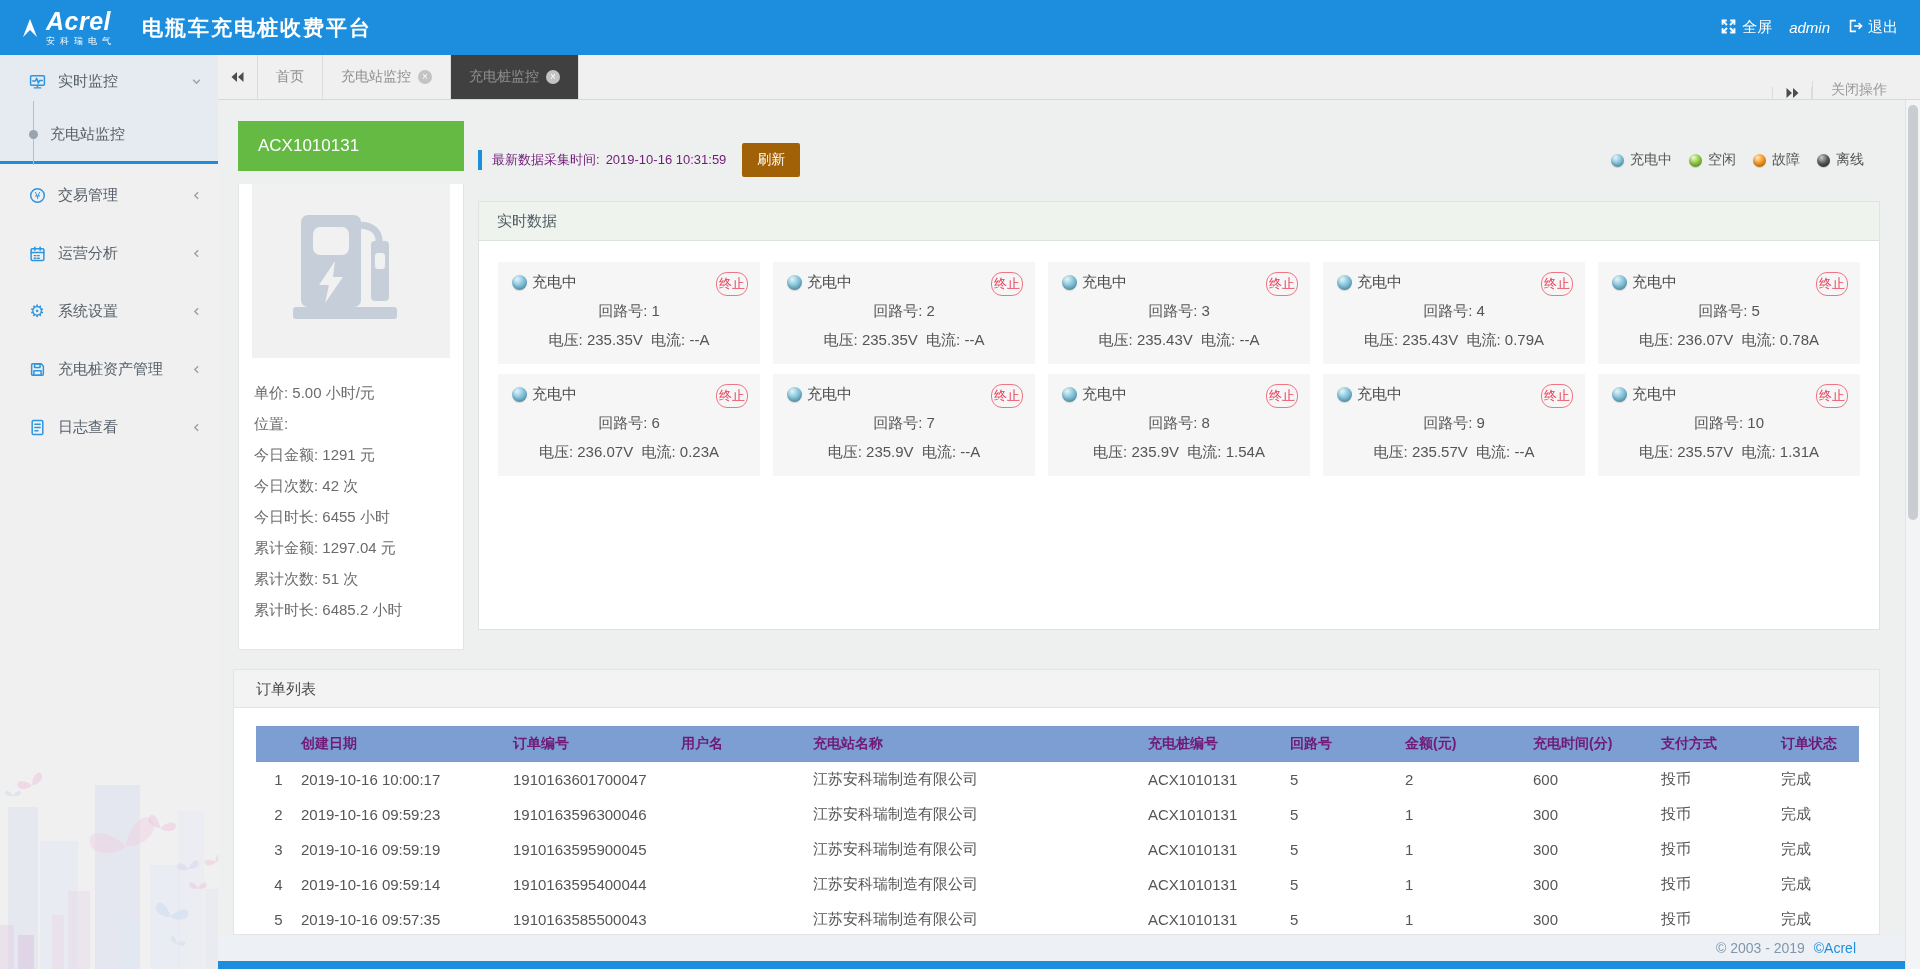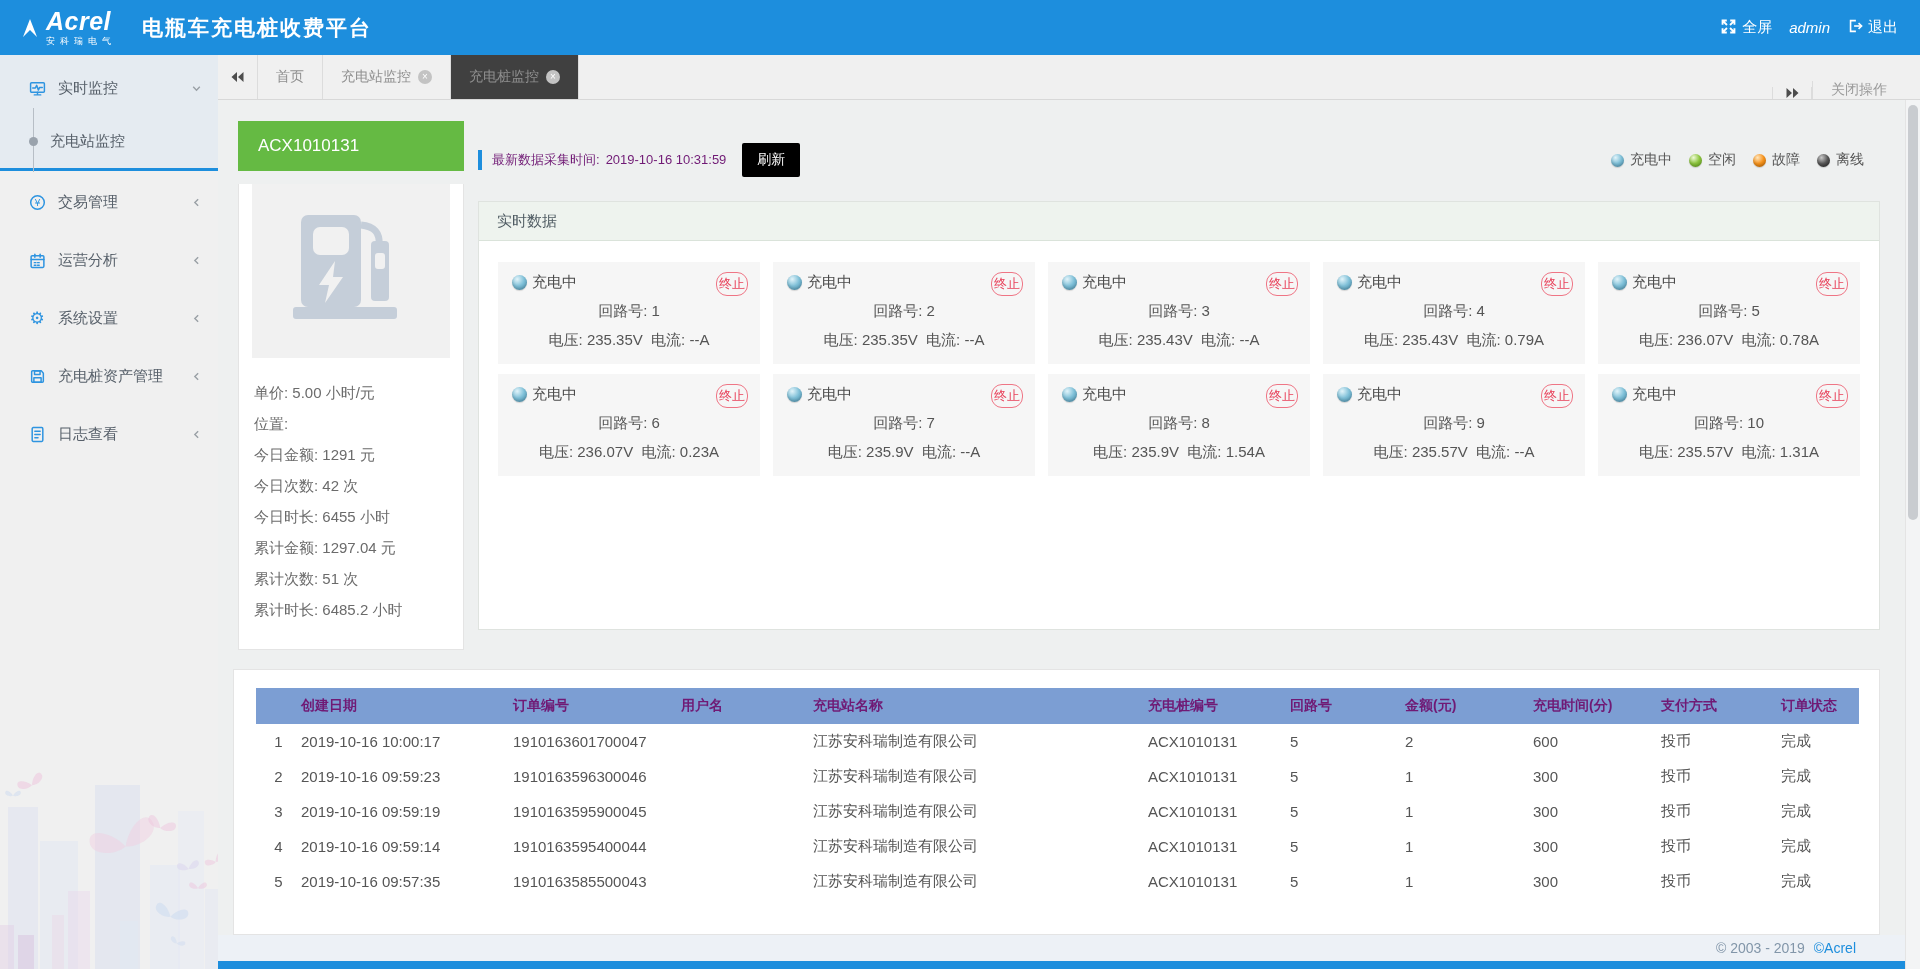--- a/index.html
+++ b/index.html
@@ -31,21 +31,21 @@
   .tab-close { width:14px; height:14px; border-radius:50%; background:#c3c3c3; color:#fff;
     font-size:10px; line-height:13px; text-align:center; display:inline-block; }
   .tab-close::before { content:"×"; }
   .tab-right { margin-left:auto; display:flex; align-items:flex-end; margin-right:15px;margin-top:17px; }
   .tab-right .tab-arrow { border-left:1px solid #dcdcdc; }
   .close-ops { display:flex; align-items:center; padding:0 18px; font-size:14px; color:#9a9a9a;
     border-left:1px solid #dcdcdc; cursor:pointer; }
 
   
   .sidebar { position:absolute; left:0; top:55px; width:218px; height:914px; background:#f0f0f0; }
-  .side-group { background:#e5ebf1; border-bottom:3px solid #1d8edd; padding-top:7px; }
+  .side-group { background:#e5ebf1; border-bottom:3px solid #1d8edd; }
   .side-item { height:52px; display:flex; align-items:center; padding:0 16px 0 28px;
     color:#57606a; font-size:15px; cursor:pointer; }
   .menu .side-item { height:58px; }
   .side-item .s-icon { width:18px; height:18px; margin-right:12px; display:flex; align-items:center; justify-content:center; }
   .side-item .chev { margin-left:auto; }
   .side-sub { height:54px; display:flex; align-items:center; padding-left:50px; position:relative;
     color:#57606a; font-size:15px; cursor:pointer; }
   .tree-line { position:absolute; left:33px; top:-6px; bottom:-4px; width:1px; background:#b7bec6; }
   .tree-dot { position:absolute; left:29px; top:50%; margin-top:-4.5px; width:9px; height:9px;
     border-radius:50%; background:#9aa3ad; }
@@ -66,21 +66,21 @@
   .station-img { margin:13px; height:174px; background:#f1f1f1; display:flex;
     align-items:center; justify-content:center; }
   .station-stats { padding:6px 15px 0; font-size:15px; color:#6b6b6b; line-height:31px; }
 
   
   .info-row { position:absolute; left:260px; top:43px; width:1402px; height:34px;
     display:flex; align-items:center; }
   .accent-bar { width:4px; height:20px; background:#1d8edd; margin-right:10px; }
   .collect-txt { font-size:13px; color:#701a75; }
   .collect-txt .tm { margin-left:6px; }
-  .refresh-btn { margin-left:16px; background:#000000; color:#fff; border:none; font-size:14px;
+  .refresh-btn { margin-left:16px; background:#a16207; color:#fff; border:none; font-size:14px;
     padding:8px 15px; border-radius:2px; cursor:pointer; font-family:inherit; }
   .legend { margin-left:auto; display:flex; align-items:center; gap:17px; margin-right:16px; }
   .legend-item { display:flex; align-items:center; gap:6px; font-size:14px; color:#555; }
   .dot { width:13px; height:13px; border-radius:50%; box-shadow:inset 0 -2px 3px rgba(0,0,0,.18), 0 1px 1px rgba(0,0,0,.15); }
   .dot-blue  { background:radial-gradient(circle at 35% 28%, #e2f4fa, #7fc0d8 48%, #4e96b5); }
   .dot-green { background:radial-gradient(circle at 35% 28%, #eef9d6, #8dc63f 48%, #64a31d); }
   .dot-orange{ background:radial-gradient(circle at 35% 28%, #ffe6bd, #f7941e 48%, #cd6e00); }
   .dot-dark  { background:radial-gradient(circle at 35% 28%, #c9c9c9, #5a5a5a 48%, #222); }
 
   
@@ -488,20 +488,21 @@
               <button class="stop-btn">终止</button>
             </div>
           <div class="card-circuit"><span>回路号:</span> <span>10</span></div>
           <div class="card-vals"><span>电压:</span> <span>235.57V</span>&nbsp; <span>电流:</span> <span>1.31A</span></div>
         </div>
 
       </div>
     </div>
 
     <div class="orders-panel">
+      <div class="orders-head">订单列表</div>
       <table class="orders">
         <colgroup>
           <col style="width:45px">
             <col style="width:212px">
             <col style="width:168px">
             <col style="width:132px">
           <col style="width:335px">
             <col style="width:142px">
             <col style="width:115px">
             <col style="width:128px">

